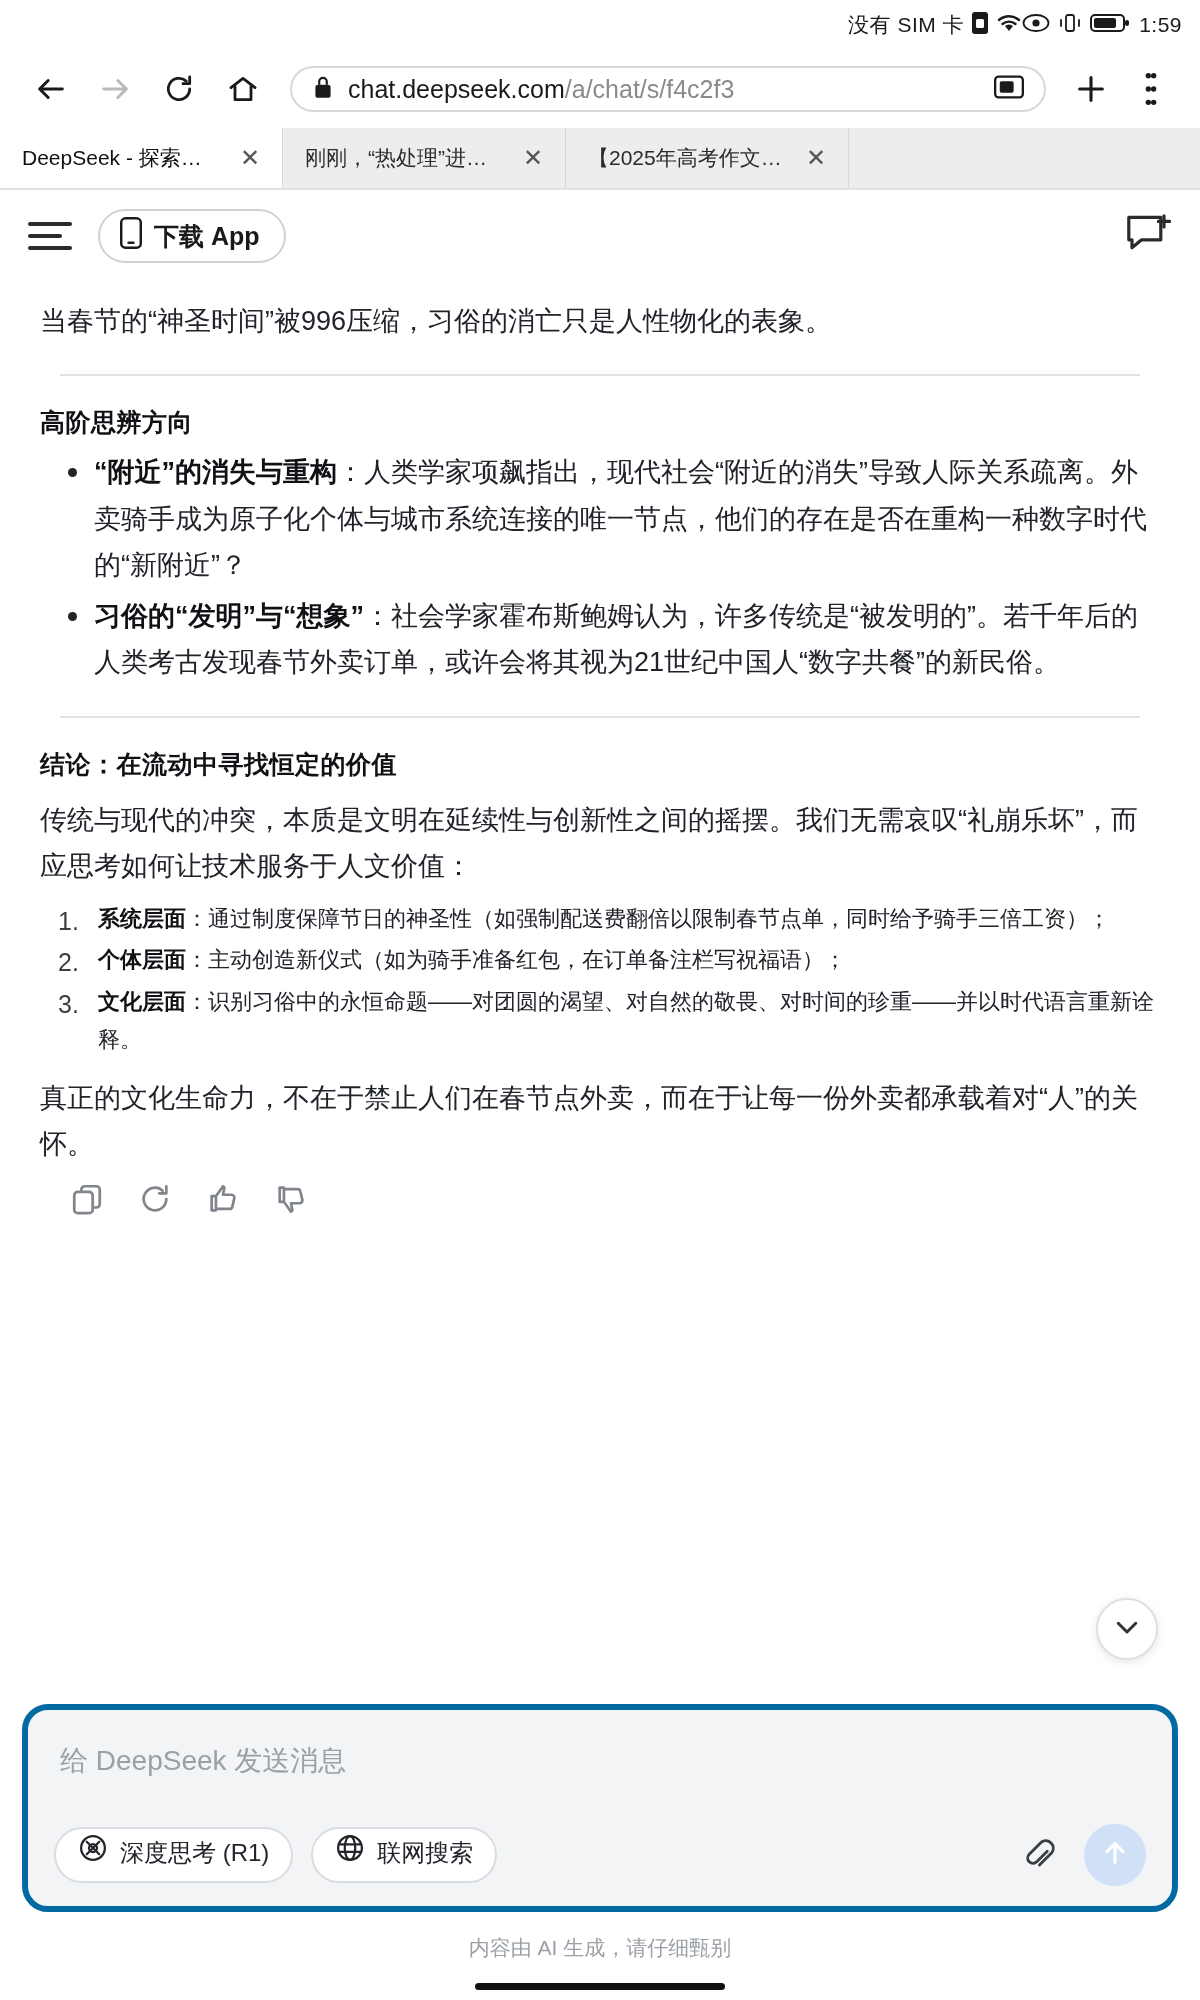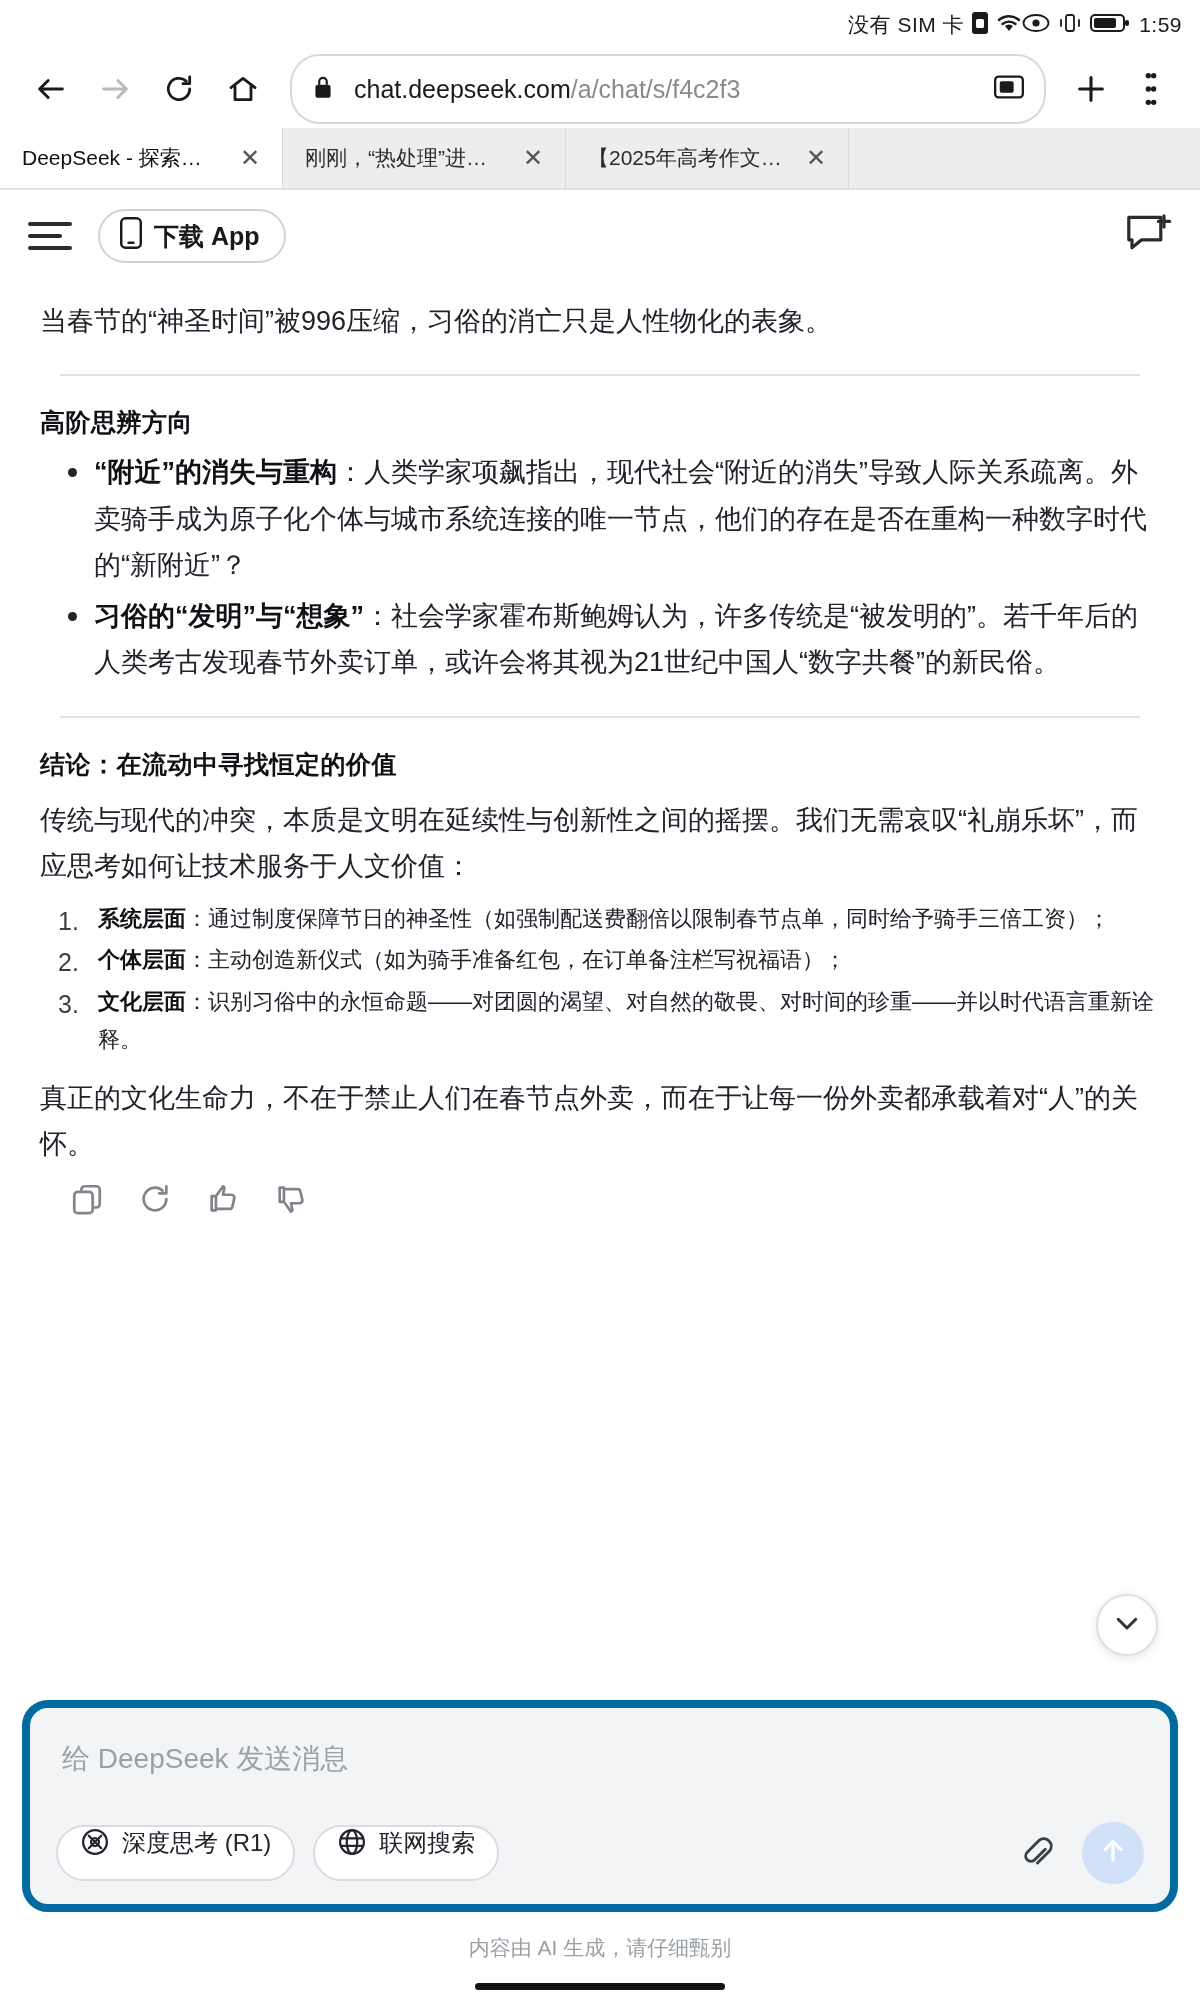--- a/index.html
+++ b/index.html
@@ -47,28 +47,28 @@
     background: #fff;
   }
   .nav-btn {
     width: 58px; height: 58px;
     display: flex; align-items: center; justify-content: center;
     border-radius: 50%;
   }
   .nav-btn.disabled { opacity: 0.30; }
   .url-pill {
     flex: 1;
-    height: 70px;
+    height: 46px;
     margin: 0 12px;
     border-radius: 30px;
     border: 2px solid #d8d8d8;
     display: flex;
     align-items: center;
     padding: 0 20px;
-    gap: 20px;
+    gap: 14px;
     background: #fff;
   }
   .url-text {
     flex: 1;
     font-size: 25px;
     color: #1a1a1a;
     white-space: nowrap;
     overflow: hidden;
   }
   .url-text .dim { color: #8a8a8a; }
@@ -227,43 +227,43 @@
   }
 
   
   .composer-wrap {
     flex: 0 0 auto;
     padding: 0 22px 0 22px;
     background: #fff;
   }
   .composer {
     background: #f2f4f6;
-    border: 8px solid #0369a1;
+    border: 6px solid #0369a1;
     border-radius: 26px;
     padding: 26px 26px 20px 26px;
   }
   .composer-placeholder {
     font-size: 28px;
     color: #9aa0a6;
     padding: 6px 4px 44px 6px;
   }
   .composer-bottom {
     display: flex;
     align-items: center;
     gap: 18px;
   }
   .chip {
     height: 56px;
     border: 2px solid #d9dde2;
     border-radius: 28px;
     background: #fff;
     display: flex;
-    align-items: flex-start;
+    align-items: flex-end;
     gap: 12px;
-    padding: 0 22px;
+    padding: 12px 22px;
     font-size: 24px;
     color: #21252b;
   }
   .chip-spacer { flex: 1; }
   .attach-btn { width: 54px; height: 54px; display: flex; align-items: center; justify-content: center; }
   .send-btn {
     width: 62px; height: 62px;
     border-radius: 50%;
     background: #cfe0f7;
     display: flex; align-items: center; justify-content: center;

